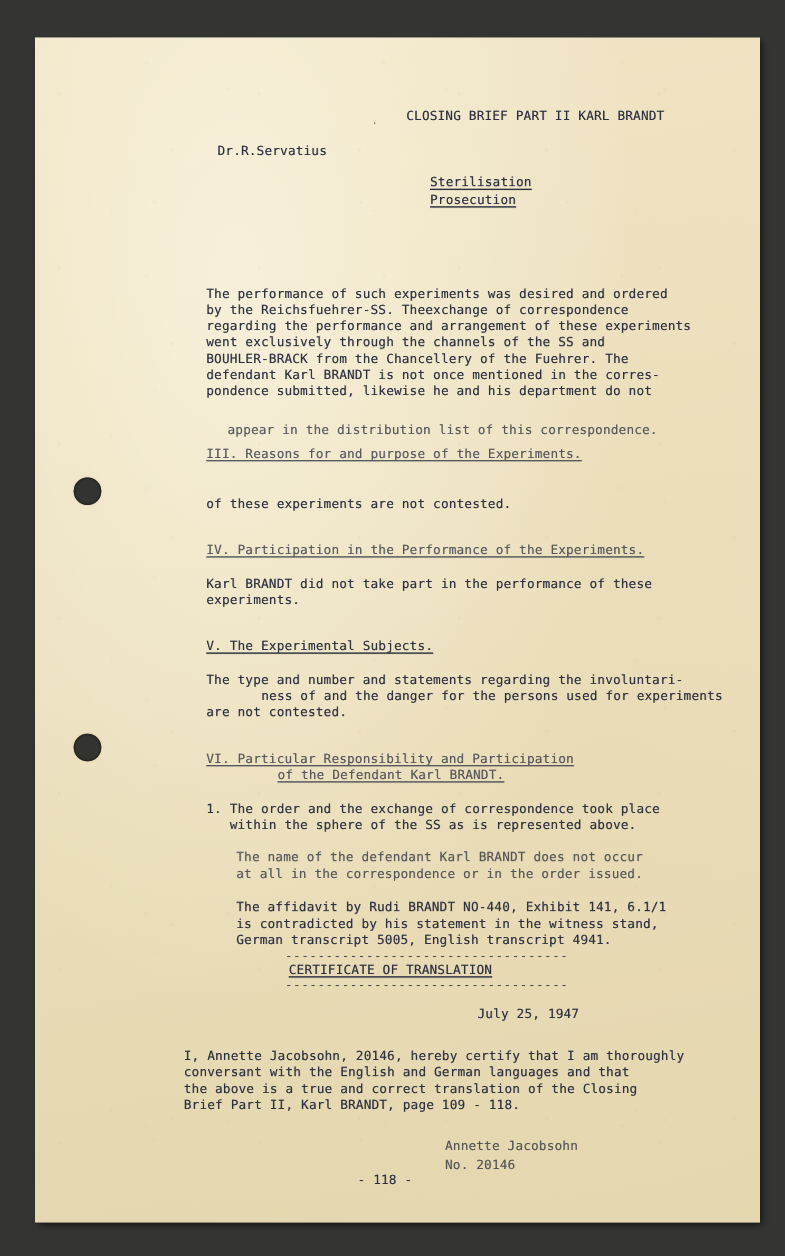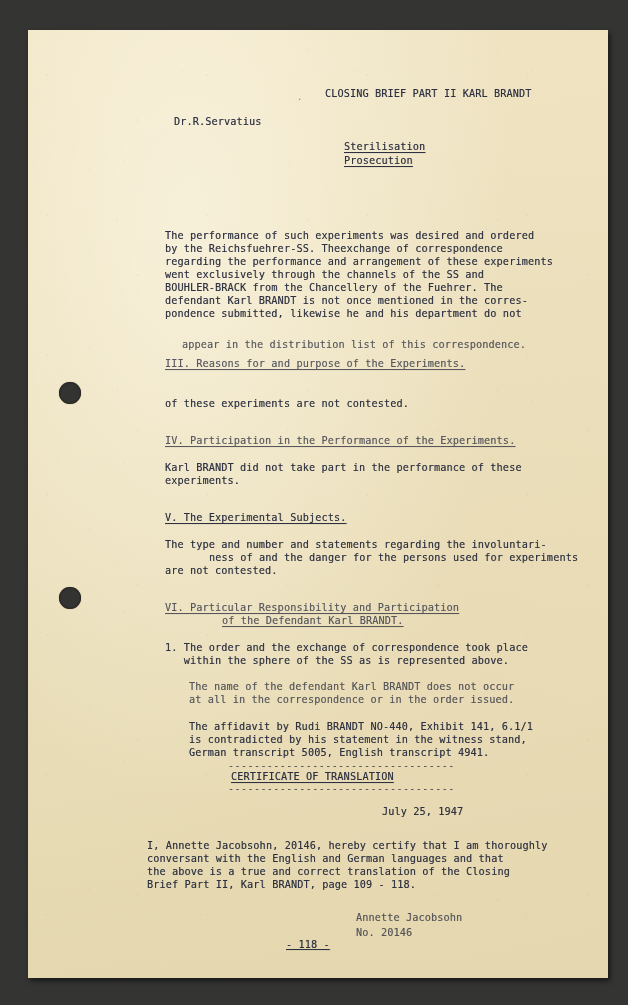--- a/index.html
+++ b/index.html
@@ -154,17 +154,17 @@
       <span class="ln" style="left:354px; top:775px;">July 25, 1947</span>
 
       <span class="ln" style="left:119px; top:809px;">I, Annette Jacobsohn, 20146, hereby certify that I am thoroughly</span>
       <span class="ln" style="left:119px; top:822px;">conversant with the English and German languages and that</span>
       <span class="ln" style="left:119px; top:835px;">the above is a true and correct translation of the Closing</span>
       <span class="ln" style="left:119px; top:848px;">Brief Part II, Karl BRANDT, page 109 - 118.</span>
 
       <span class="ln faint" style="left:328px; top:881px;">Annette Jacobsohn</span>
       <span class="ln faint" style="left:328px; top:896px;">No. 20146</span>
 
-      <span class="ln" style="left:258px; top:908px;text-decoration:underline;">- 118 -</span>
+      <span class="ln" style="left:258px; top:908px;">- 118 -</span>
 
     </div>
   </div>
 </div>
 
 </body></html>

